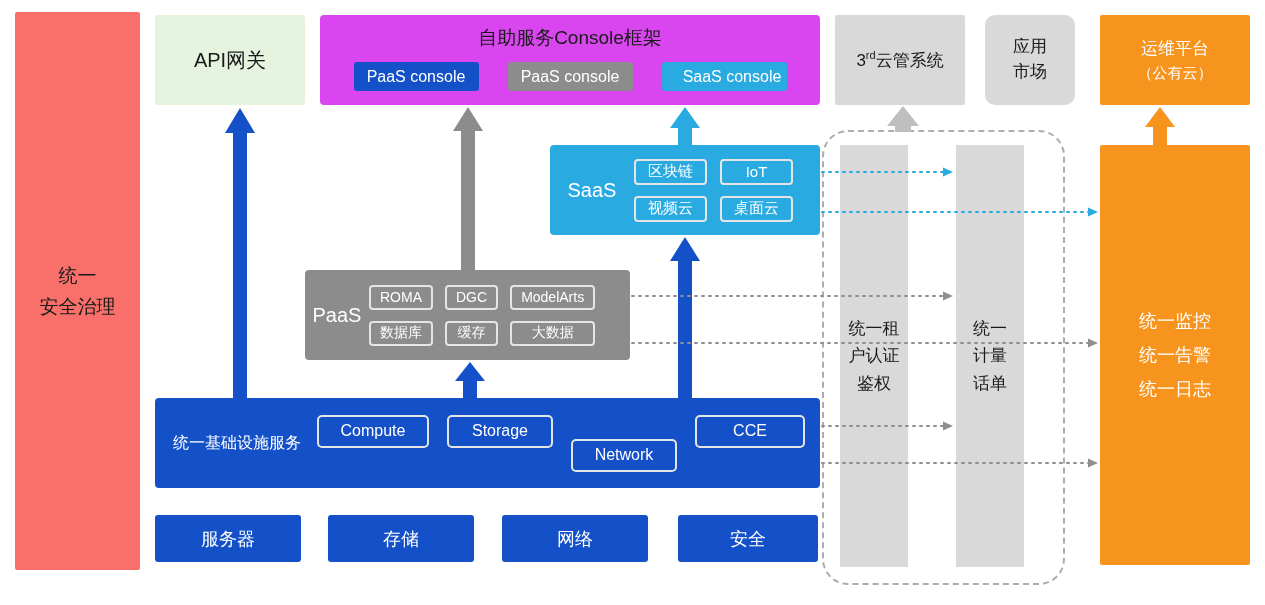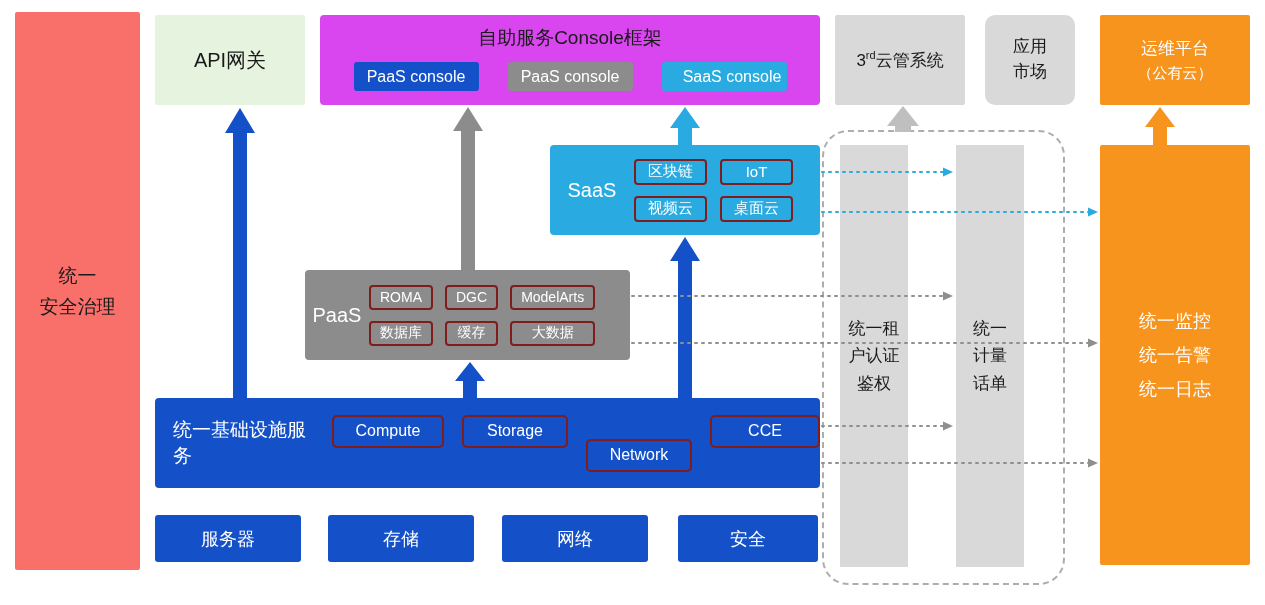--- a/index.html
+++ b/index.html
@@ -28,32 +28,32 @@
   #app-market .lines{line-height:1.45;font-size:17px;}
   #om-platform{left:1100px;top:15px;width:150px;height:90px;background:#F7941D;border-radius:2px;color:#fff;}
   #om-platform .lines{line-height:1.5;font-size:17px;}
   #om-platform .sub{font-size:15px;}
 
   
   #saas-box{left:550px;top:145px;width:270px;height:90px;background:#29ABE2;border-radius:4px;justify-content:flex-start;color:#fff;}
   .blabel{font-size:20px;}
   #saas-box .blabel{width:84px;text-align:center;}
   .grid2{display:grid;grid-template-columns:auto auto;gap:11px 13px;justify-items:stretch;}
-  .wbtn{border:2px solid #7f1d1d;border-radius:4px;color:#fff;display:flex;align-items:center;justify-content:center;background:transparent;}
+  .wbtn{border:2px solid #e5e5e5;border-radius:4px;color:#fff;display:flex;align-items:center;justify-content:center;background:transparent;}
   .wbtn.sm{height:26px;padding:0 12px;font-size:15px;}
 
   
   #paas-box{left:305px;top:270px;width:325px;height:90px;background:#8C8C8C;border-radius:4px;justify-content:flex-start;color:#fff;}
   #paas-box .blabel{width:64px;text-align:center;}
   .grid3{display:grid;grid-template-columns:auto auto auto;gap:11px 12px;}
   .wbtn.xs{height:25px;padding:0 9px;font-size:14px;}
 
   
   #infra-box{left:155px;top:398px;width:665px;height:90px;background:#1450C8;border-radius:4px;justify-content:flex-start;color:#fff;}
-  #infra-box .blabel{margin-left:18px;margin-right:16px;font-size:19px;}
+  #infra-box .blabel{margin-left:18px;margin-right:16px;font-size:16px;}
   #infra-btns{display:flex;gap:18px;}
   .wbtn.lg{height:33px;border-radius:5px;font-size:16px;}
   #btn-compute{width:112px;}#btn-storage{width:106px;}#btn-network{width:106px;margin-top:24px;}#btn-cce{width:110px;}
 
   
   .hw{background:#1450C8;border-radius:3px;color:#fff;font-size:18px;top:515px;height:47px;}
   #hw-server{left:155px;width:146px;}
   #hw-storage{left:328px;width:146px;}
   #hw-network{left:502px;width:146px;}
   #hw-security{left:678px;width:140px;}

